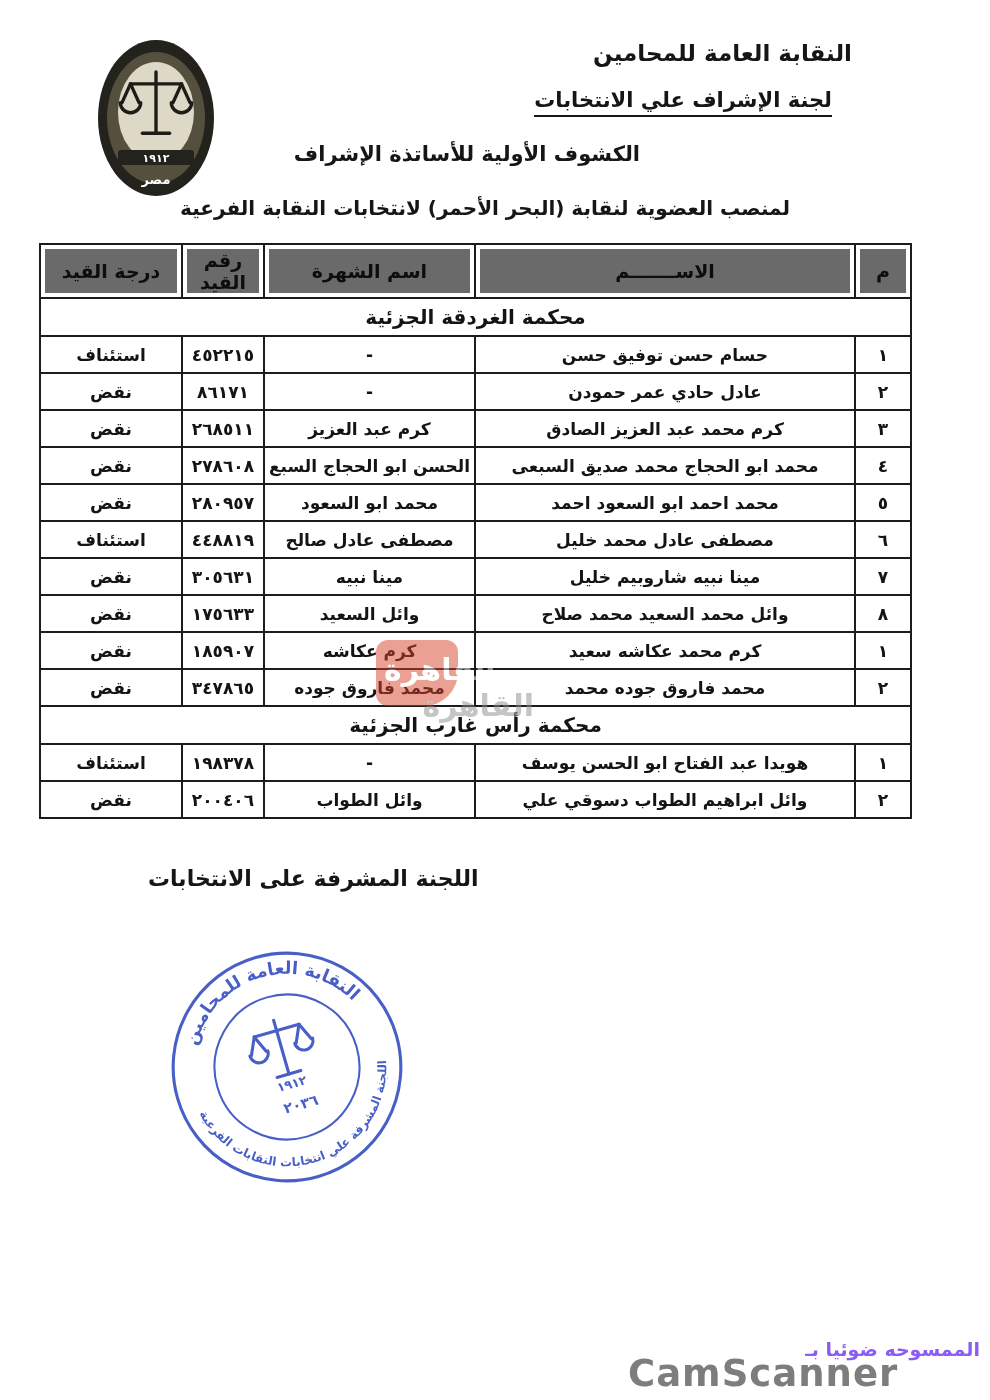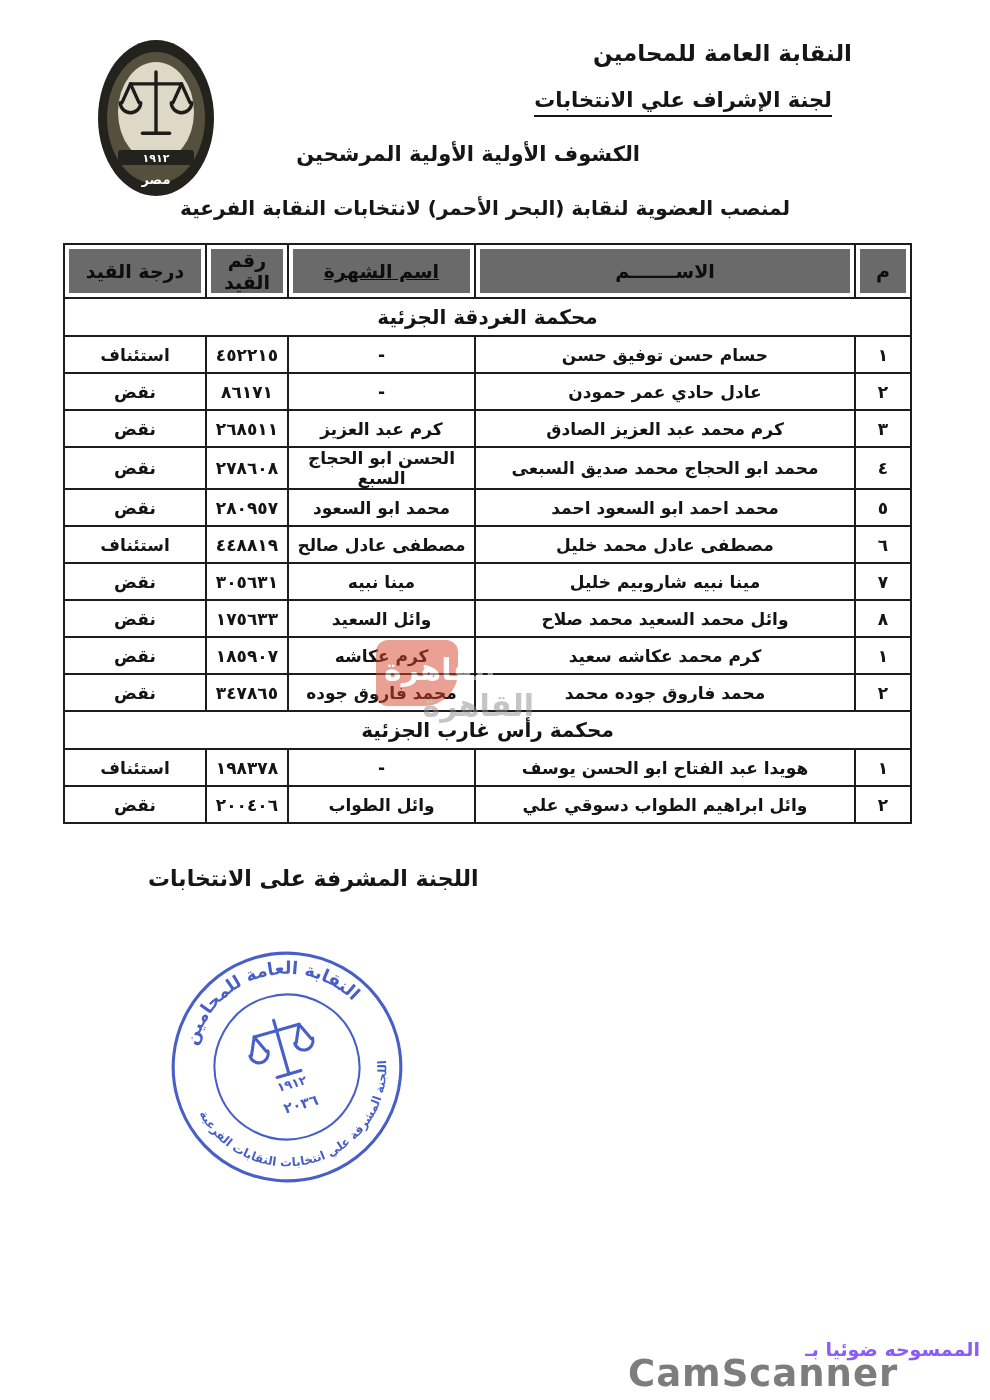--- a/index.html
+++ b/index.html
@@ -38,21 +38,21 @@
   .doc-table thead th {
     height:42px;
     background:#6a6a6a;
     background-clip:content-box;
     padding:4px;
     font-size:19px;
     color:#0d0d0d;
   }
   .w-num    { width:56px; }
   .w-name   { width:380px; }
-  .w-alias  { width:187px;text-decoration:underline; }
+  .w-alias  { width:211px; }
   .w-reg    { width:82px; }
   .w-degree { width:142px; }
   .doc-table tbody td { height:37px; font-size:17px; }
   .doc-table tr.section-row td {
     height:38px;
     font-size:20px;
     background:#ffffff;
   }
   .c-reg { letter-spacing:1px; }
 
@@ -104,21 +104,21 @@
         <use href="#scales" transform="translate(61,70) scale(1.7)"></use>
       </g>
       <rect x="23" y="114" width="76" height="15" rx="3" fill="#23221c"></rect>
       <text x="61" y="126" text-anchor="middle" font-size="11" font-weight="bold" fill="#ffffff">١٩١٢</text>
       <text x="61" y="148" text-anchor="middle" font-size="13" font-weight="bold" fill="#ffffff">مصر</text>
     </svg>
   </div>
 
   <div class="hline org-title">النقابة العامة للمحامين</div>
   <div class="hline committee-line">لجنة الإشراف علي الانتخابات</div>
-  <div class="hline list-title">الكشوف الأولية الأولية المرشحين</div>
+  <div class="hline list-title">الكشوف الأولية للأساتذة الإشراف</div>
   <div class="hline subtitle">لمنصب العضوية لنقابة (البحر الأحمر) لانتخابات النقابة الفرعية</div>
 
   <div class="table-wrap">
     <table class="doc-table">
       <thead>
         <tr>
           <th class="w-num">م</th>
           <th class="w-name">الاســـــــم</th>
           <th class="w-alias">اسم الشهرة</th>
           <th class="w-reg">رقم القيد</th>

